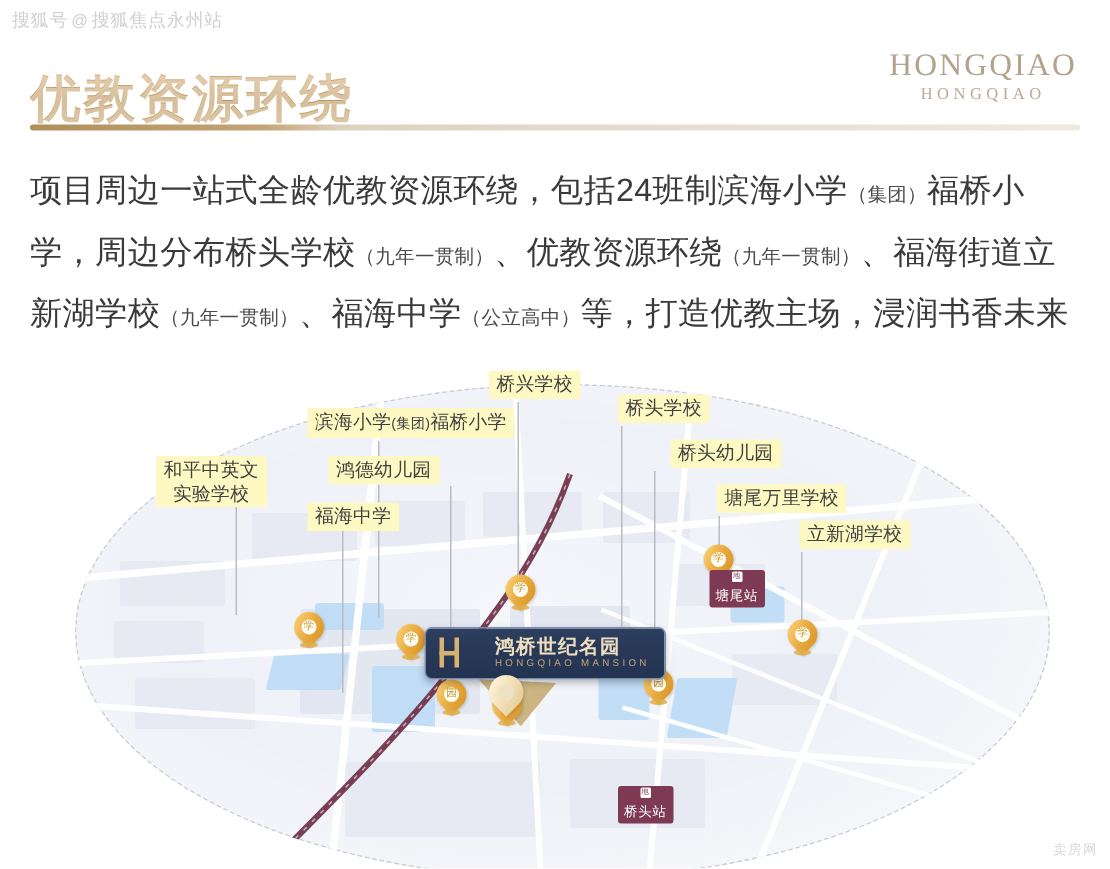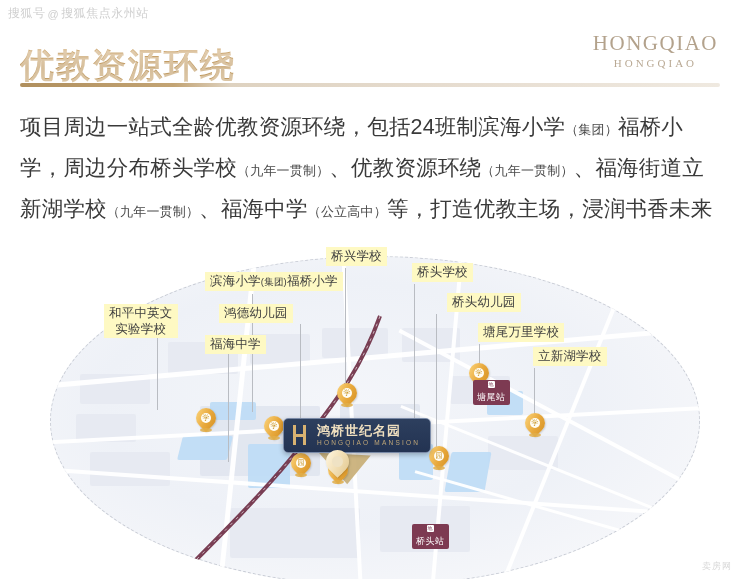--- a/index.html
+++ b/index.html
@@ -129,21 +129,21 @@
     position:absolute; left:5px; top:5px; width:10px; height:10px;
     font-size:7px; color:#c7921f; text-align:center; line-height:10px;
   }
   .pin .base{
     position:absolute; left:4px; top:20px; width:12px; height:4px;
     border-radius:50%; background:#e0ae4a; opacity:.85;
   }
 
   
   .proj-badge{
-    position:absolute; display:flex; align-items:center; gap:9px;
+    position:absolute; display:flex; align-items:center; gap:22px;
     background:linear-gradient(180deg,#2d3f5e 0%,#233352 100%);
     border:1px solid #7b8ba8; border-radius:5px;
     padding:5px 10px 5px 7px;
     box-shadow:0 2px 5px rgba(0,0,0,.25);
   }
   .proj-logo{
     width:17px; height:20px; position:relative;
   }
   .proj-logo i{ position:absolute; background:#d8b271; }
   .proj-logo i.l{ left:2px; top:0; width:3px; height:20px; }

